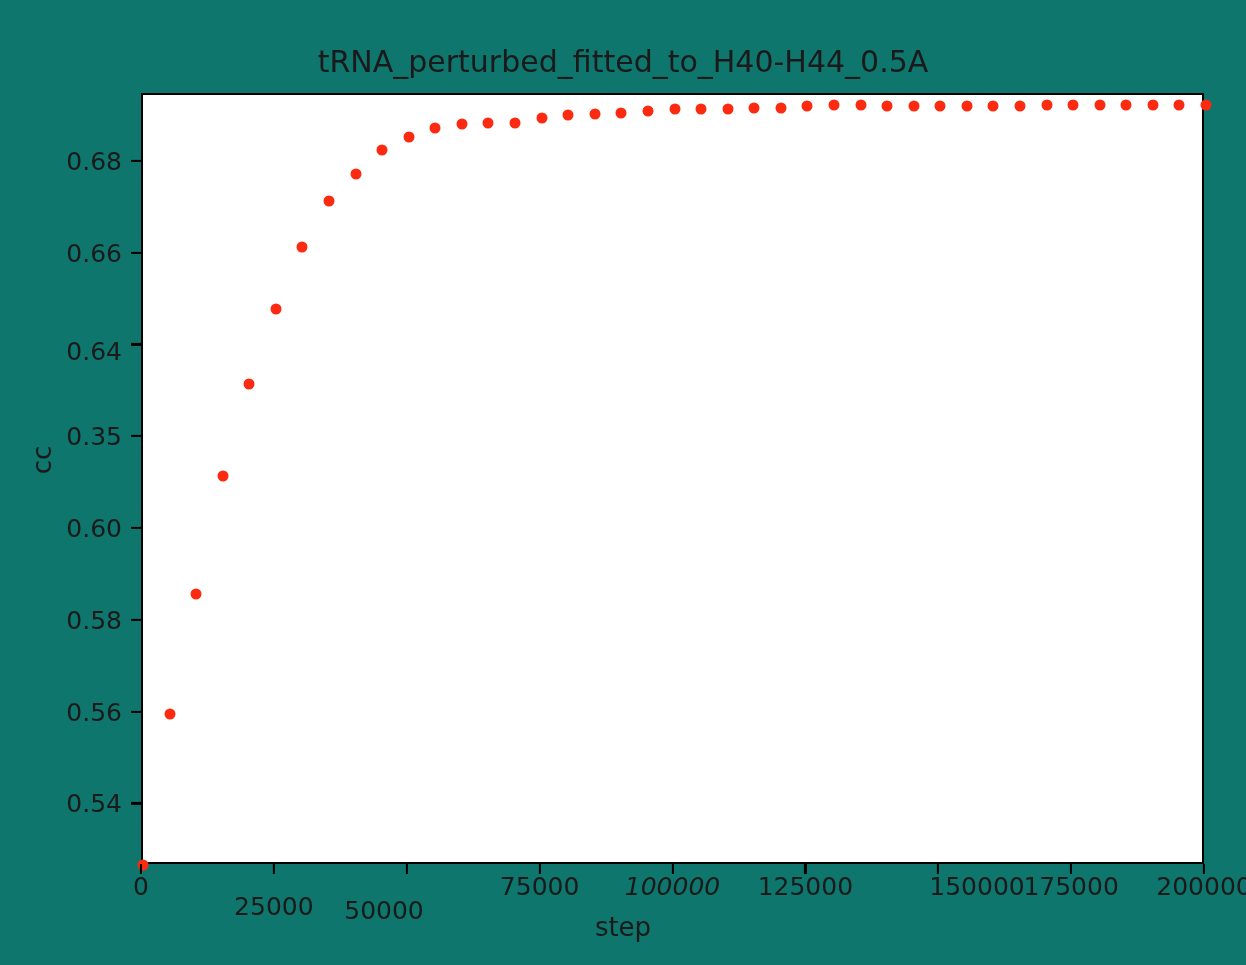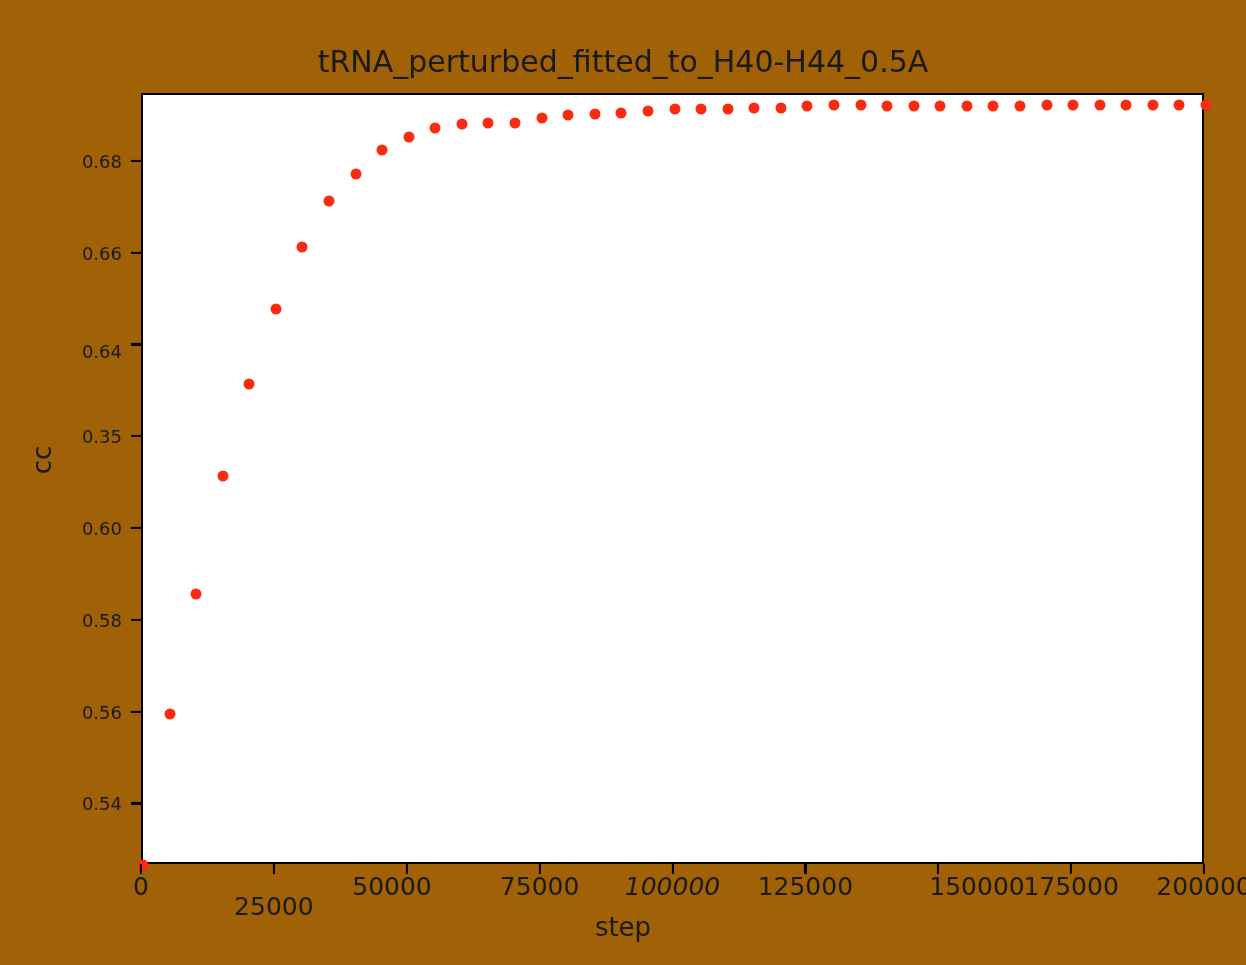--- a/index.html
+++ b/index.html
@@ -1,35 +1,35 @@
 <!DOCTYPE html>
 <html><head>
 <meta charset="utf-8">
 <style>
   html,body{margin:0;padding:0;background:#ffffff;}
   body{width:1246px;height:965px;font-family:"DejaVu Sans",sans-serif;overflow:hidden;}
-  #figure{position:relative;width:1246px;height:965px;background:#a16207;}
+  #figure{position:relative;width:1246px;height:965px;background:#0f766e;}
 
   #chart-title{
     position:absolute;left:0;top:44px;width:1246px;text-align:center;
     font-size:30px;color:#1a1a1a;letter-spacing:0px;white-space:nowrap;
     font-family:"DejaVu Sans",sans-serif;
   }
 
   
   #plot-area{
     position:absolute;left:141px;top:93px;width:1063px;height:771px;
     border:2.2px solid #000000;box-sizing:border-box;background:#ffffff;
   }
   #points-layer{position:absolute;left:0;top:0;width:100%;height:100%;overflow:visible;}
   .pt{position:absolute;width:11px;height:11px;border-radius:50%;
       background:#fb2a10;transform:translate(-50%,-50%);}
 
   .ytick-label{position:absolute;right:1124px;text-align:right;width:120px;
-    font-size:18px;color:#1a1a1a;transform:translateY(-50%);
+    font-size:25px;color:#1a1a1a;transform:translateY(-50%);
     font-family:"DejaVu Sans",sans-serif;}
   .ytick-mark{position:absolute;left:131px;width:10px;height:2.2px;background:#000;
     transform:translateY(-50%);}
 
   .xtick-label{position:absolute;top:872px;text-align:center;width:200px;
     font-size:25px;color:#1a1a1a;transform:translateX(-100px);
     font-family:"DejaVu Sans",sans-serif;}
   .xtick-mark{position:absolute;top:864px;width:2.2px;height:10px;background:#000;
     transform:translateX(-50%);}
 
@@ -111,21 +111,21 @@
     <div class="ytick-label" style="top: 351px;">0.64</div>
     <div class="ytick-mark" style="top: 344.493px;"></div>
     <div class="ytick-label" style="top: 252.707px;">0.66</div>
     <div class="ytick-mark" style="top: 252.707px;"></div>
     <div class="ytick-label" style="top: 160.921px;">0.68</div>
     <div class="ytick-mark" style="top: 160.921px;"></div>
     <div class="xtick-label" style="left: 141px;">0</div>
     <div class="xtick-mark" style="left: 141px;"></div>
     <div class="xtick-label" style="left: 273.875px; margin-top: 20px;">25000</div>
     <div class="xtick-mark" style="left: 273.875px;"></div>
-    <div class="xtick-label" style="left: 392px;">50000</div>
+    <div class="xtick-label" style="left: 384px; margin-top: 24px;">50000</div>
     <div class="xtick-mark" style="left: 406.75px;"></div>
     <div class="xtick-label" style="left: 539.625px;">75000</div>
     <div class="xtick-mark" style="left: 539.625px;"></div>
     <div class="xtick-label" style="left: 672.5px; font-style: italic;">100000</div>
     <div class="xtick-mark" style="left: 672.5px;"></div>
     <div class="xtick-label" style="left: 805.375px;">125000</div>
     <div class="xtick-mark" style="left: 805.375px;"></div>
     <div class="xtick-label" style="left: 977px;">150000</div>
     <div class="xtick-mark" style="left: 938.25px;"></div>
     <div class="xtick-label" style="left: 1071.12px;">175000</div>

